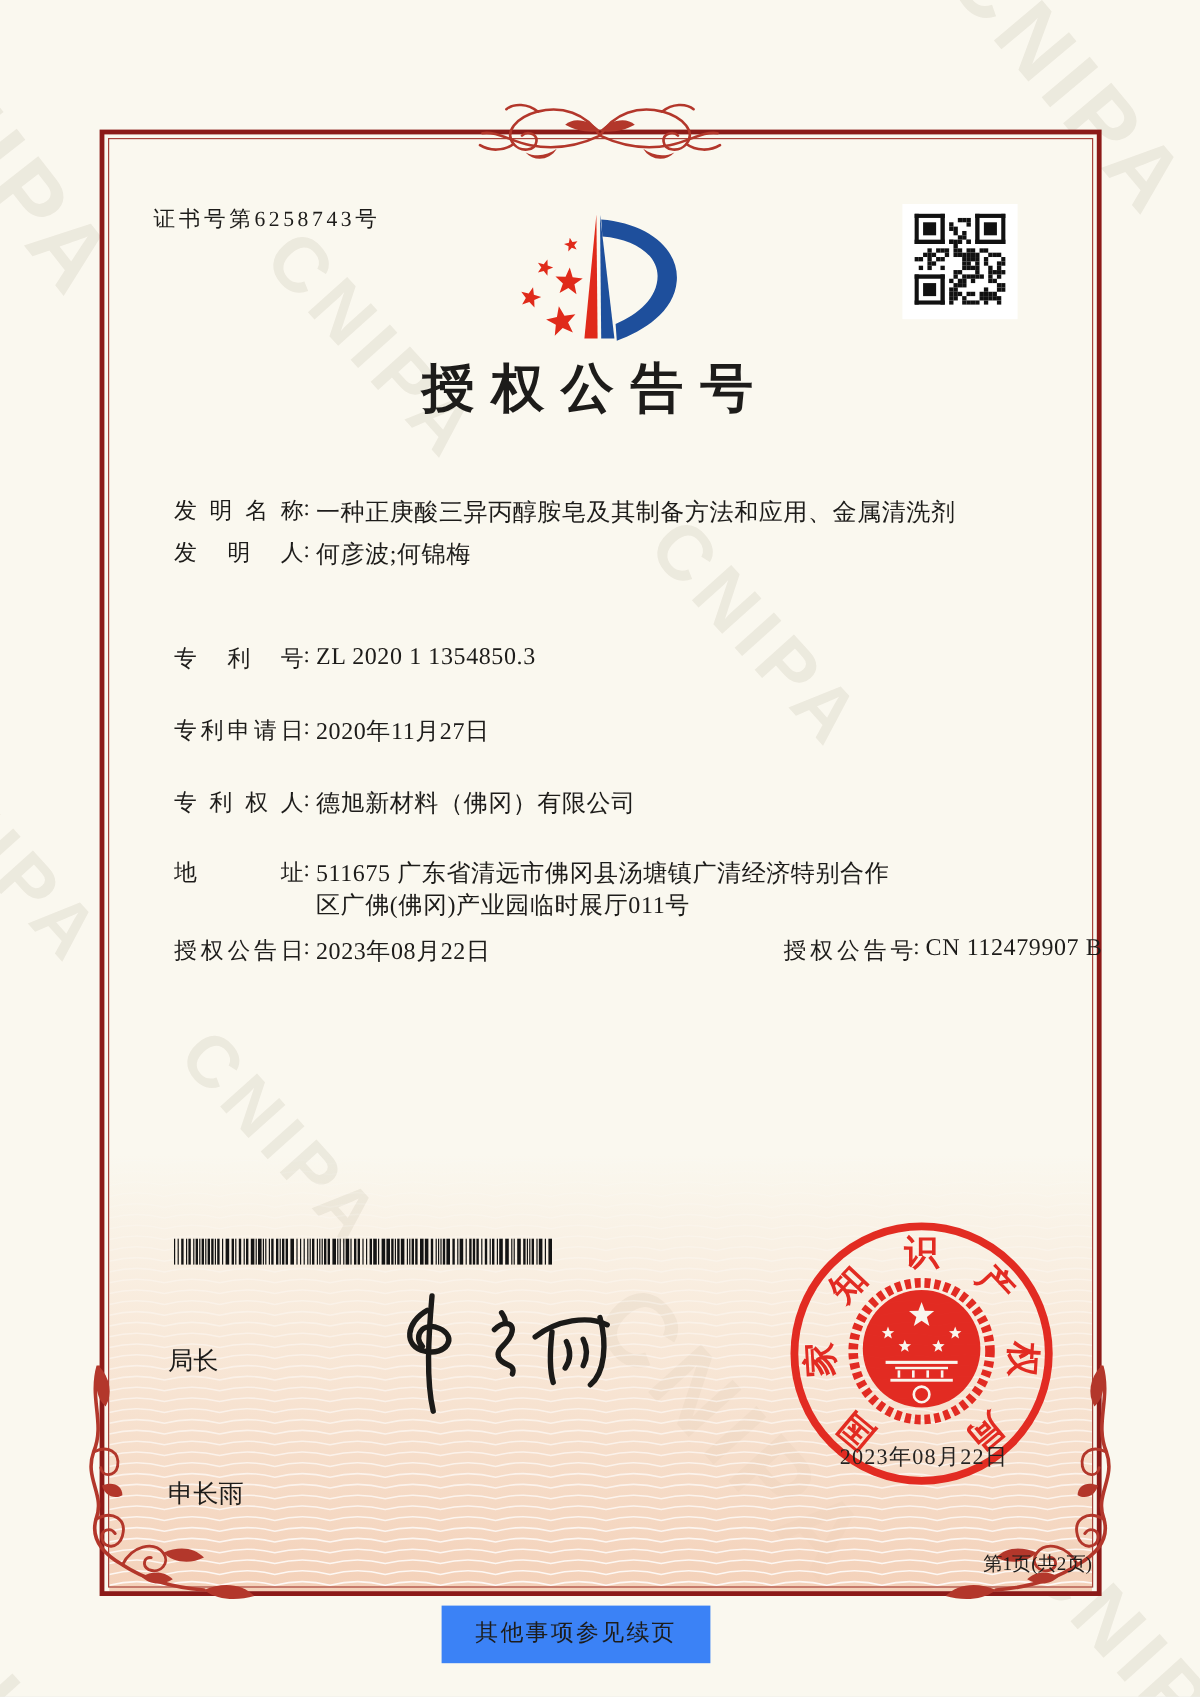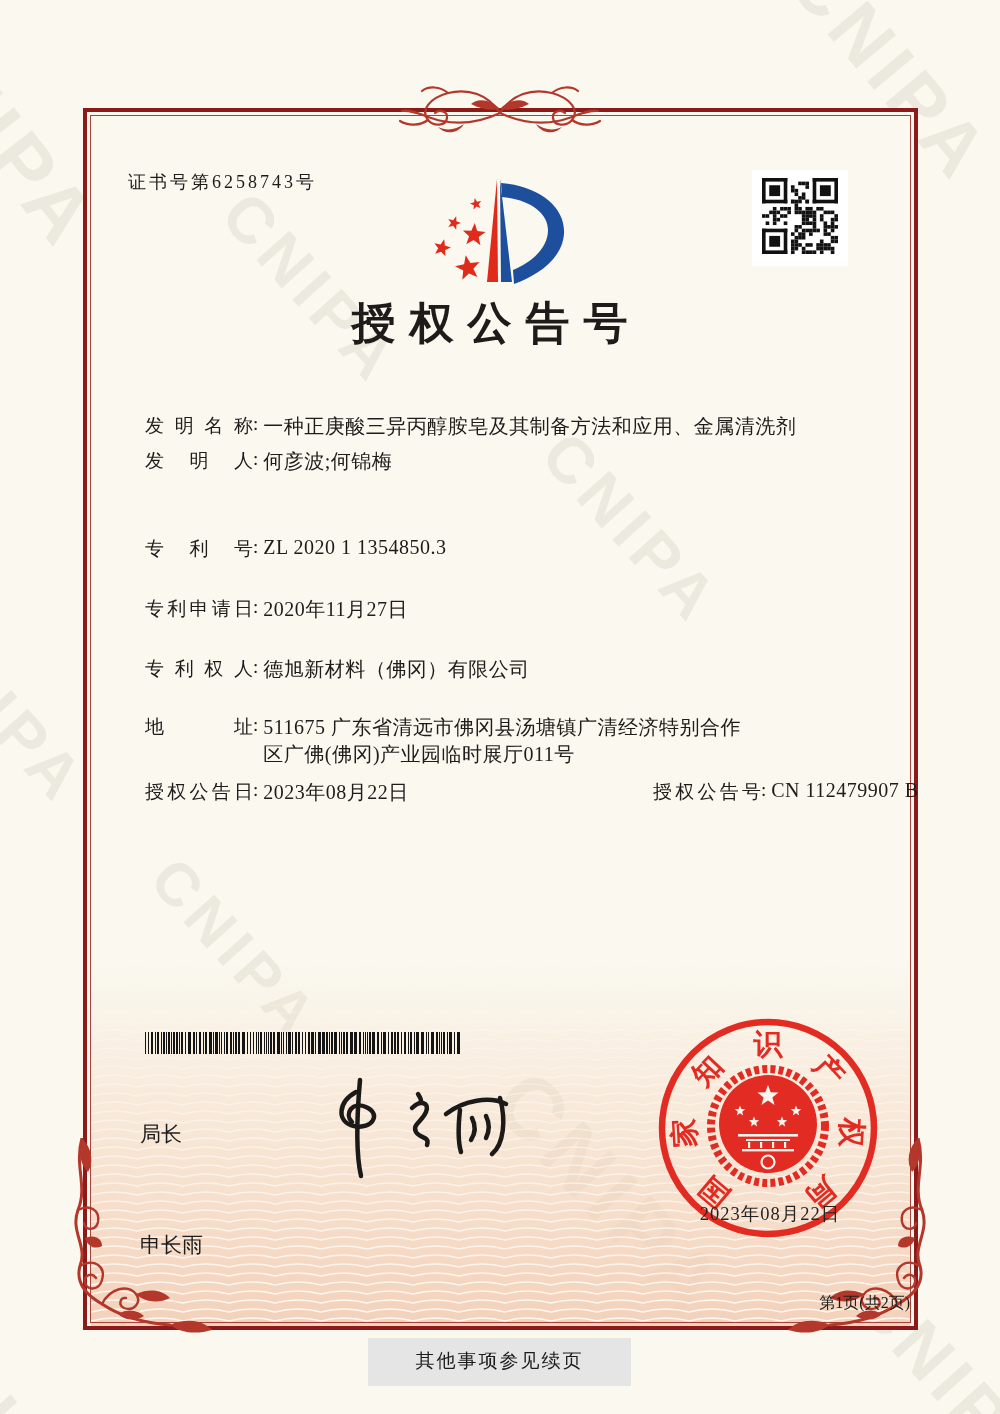--- a/index.html
+++ b/index.html
@@ -44,22 +44,22 @@
   .barcode{position:absolute;left:145px;top:1032px;width:318px;height:22px;z-index:5;}
   
   .director{position:absolute;left:140px;z-index:5;
     font-family:"Liberation Sans","DejaVu Sans",sans-serif;font-size:21px;}
   
   .signature{position:absolute;left:300px;top:1072px;z-index:6;}
   .seal{position:absolute;left:653px;top:1013px;z-index:6;opacity:0.96;}
   
   .page-footer{position:absolute;left:83px;top:1293px;width:827px;text-align:right;
     font-size:16px;z-index:5;}
-  .note-strip{position:absolute;left:368px;top:1338px;width:263px;height:48px;
-    background:#e5e5e5;z-index:5;}
+  .note-strip{position:absolute;left:368px;top:1338px;width:224px;height:48px;
+    background:#3b82f6;z-index:5;}
   .note-text{position:absolute;left:0;top:10px;width:100%;text-align:center;
     font-size:19px;letter-spacing:2px;}
   .logo{position:absolute;left:428px;top:174px;z-index:5;}
   .qr-wrap{position:absolute;left:752px;top:170px;width:96px;height:96px;background:#fff;z-index:5;}
   .qr-wrap svg{position:absolute;left:10px;top:8px;}
   .ornament{position:absolute;z-index:4;}
 </style>
 </head>
 <body>
 

